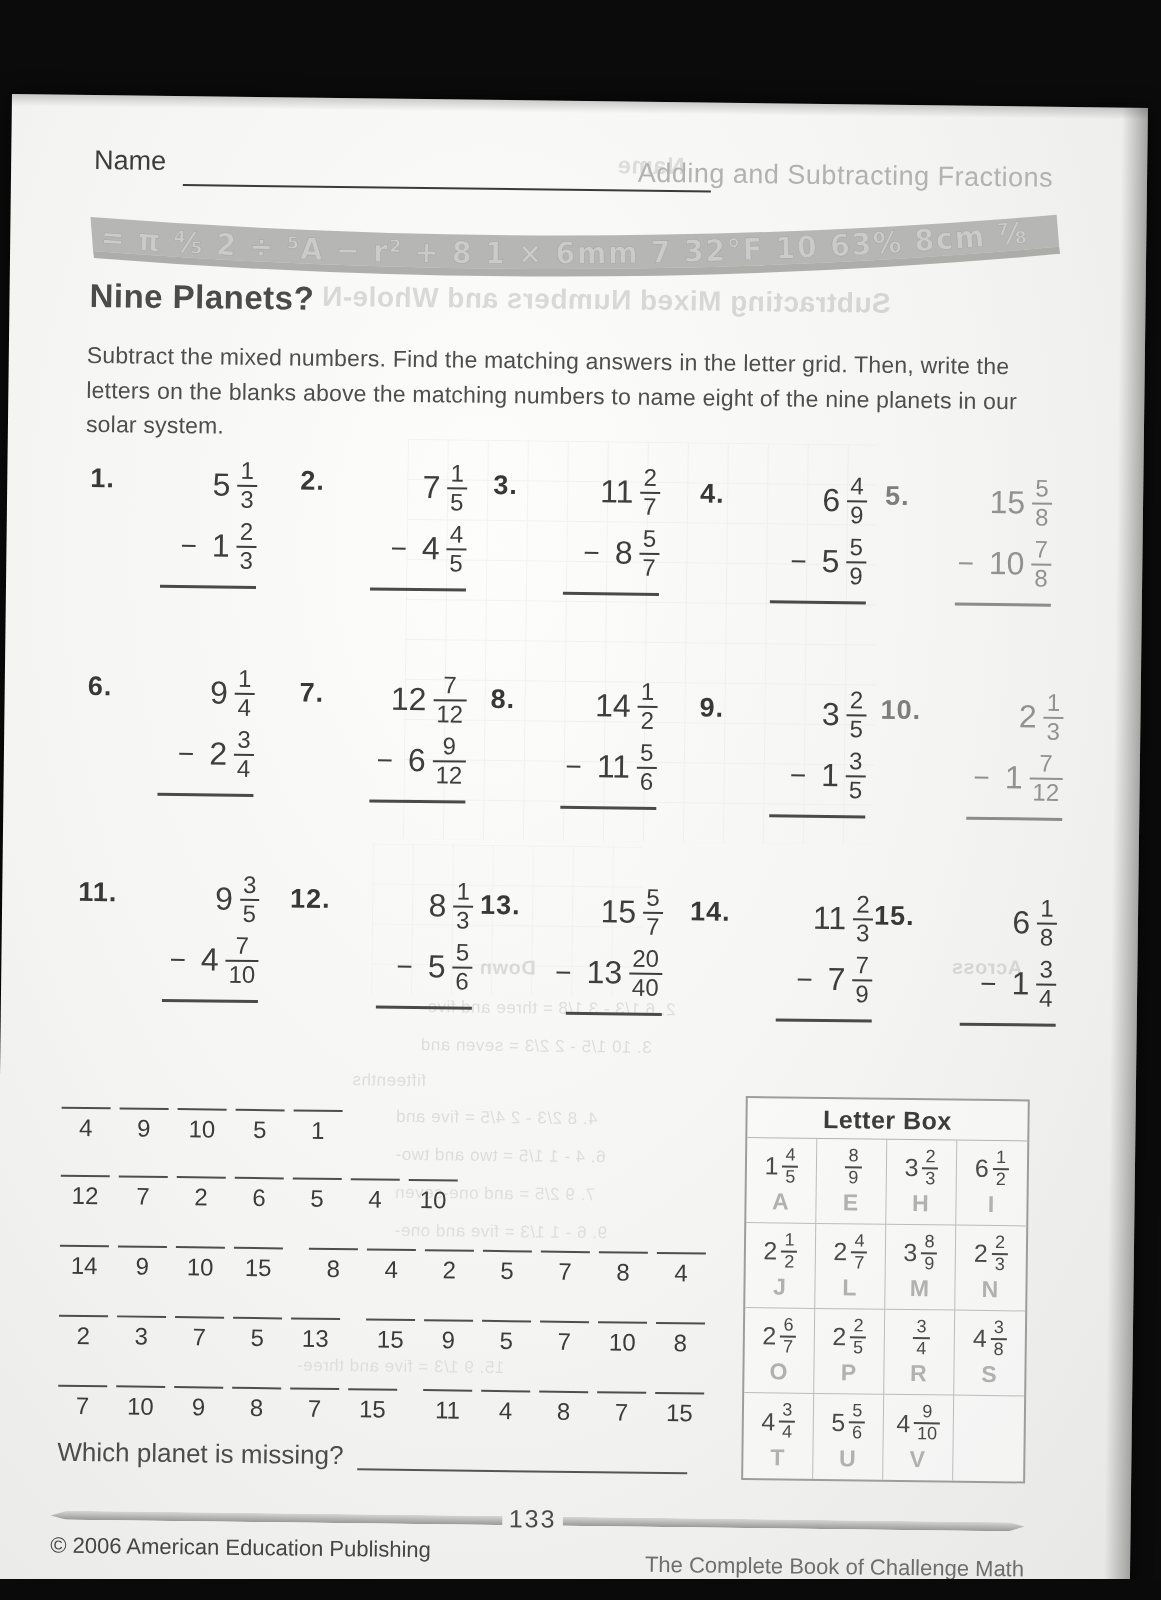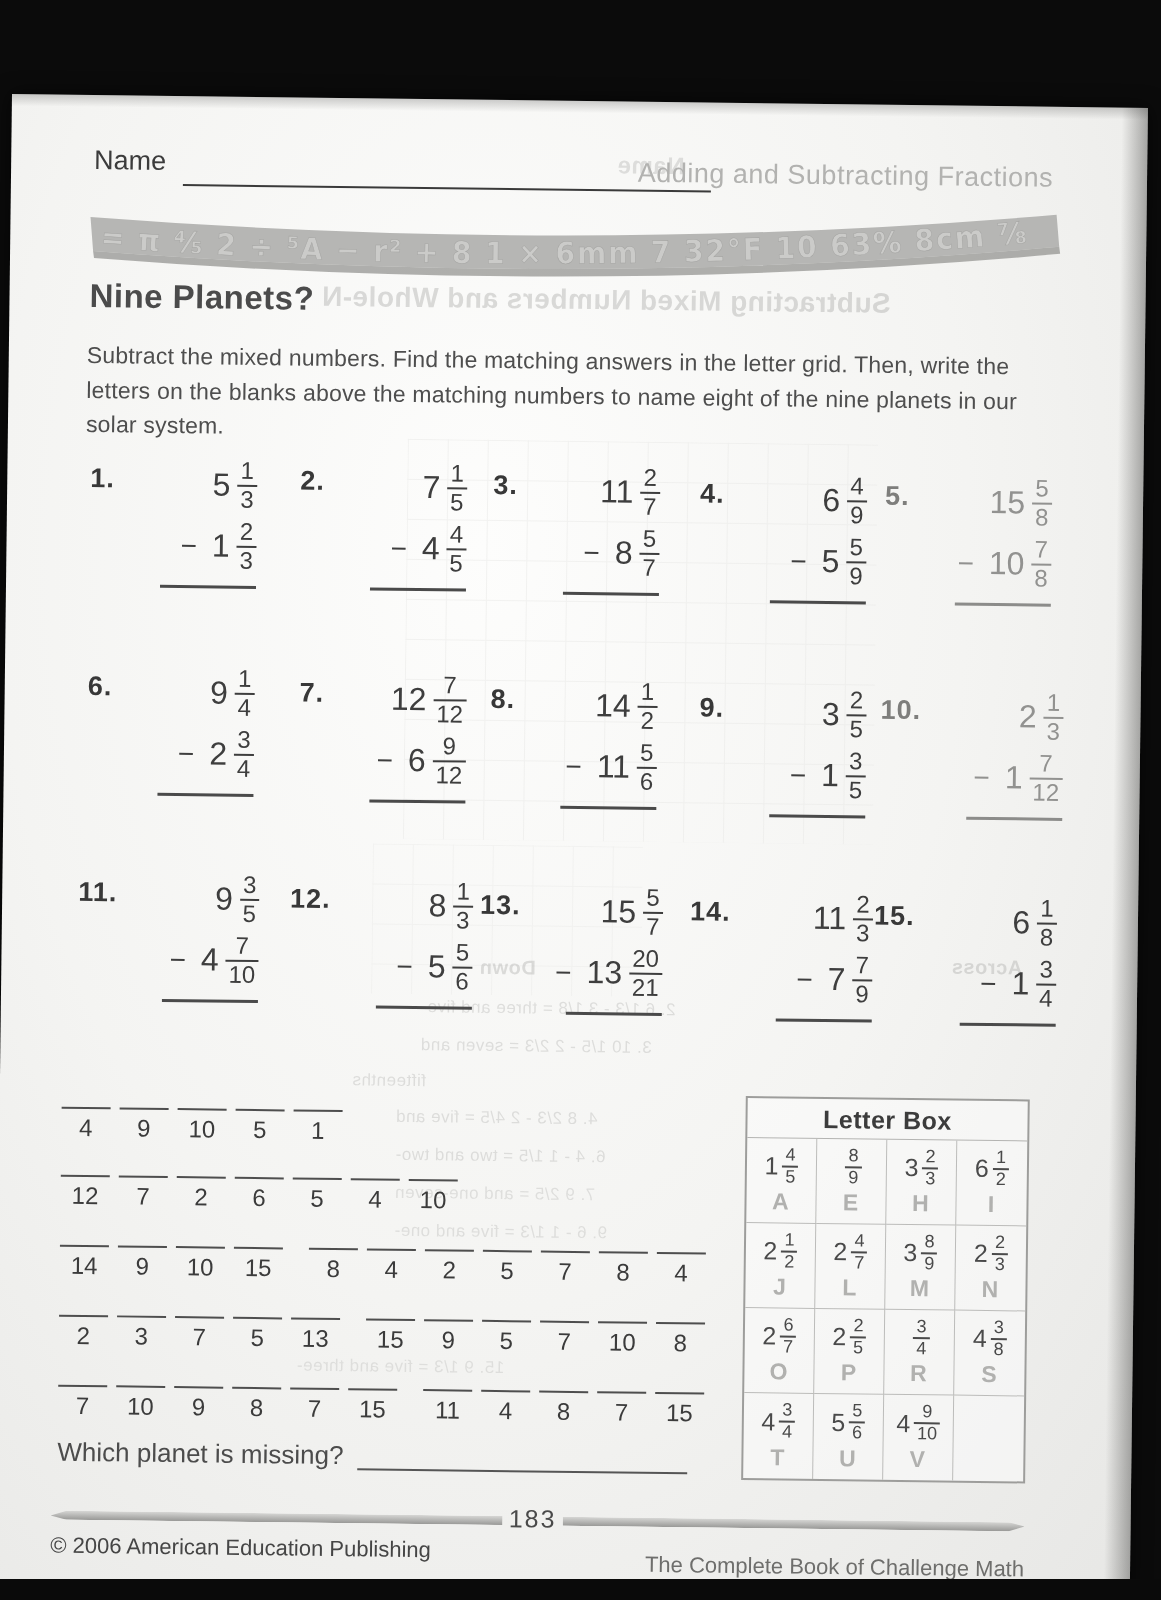--- a/index.html
+++ b/index.html
@@ -449,21 +449,21 @@
                 <span class="fd">7</span>
               </span>
             </span>
           </div>
           <div class="pline">
             <span class="minus">−</span>
             <span class="mx">
               <span class="whole">13</span>
               <span class="fr">
                 <span class="fn">20</span>
-                <span class="fd">21</span>
+                <span class="fd">40</span>
               </span>
             </span>
           </div>
           <div class="ansline"></div>
         </div>
       </div>
       <div class="prob" style="left: 688px; top: 784px;">
         <span class="pnum">14.</span>
         <div class="pmath">
           <div class="pline">
@@ -880,20 +880,20 @@
           <div class="lb-letter"></div>
         </div>
       </div>
   </div>
 
   <div class="abs question">
     <span>Which planet is missing?</span><span class="qline"></span>
   </div>
 
   <div class="abs fbar left"></div>
-  <div class="abs pageno">183</div>
+  <div class="abs pageno">133</div>
   <div class="abs fbar right"></div>
   <div class="abs copyright">© 2006 American Education Publishing</div>
   <div class="abs booktitle">The Complete Book of Challenge Math</div>
 
 </div>
 
 <div class="blackbar-bottom"></div>
 
 </body></html>

